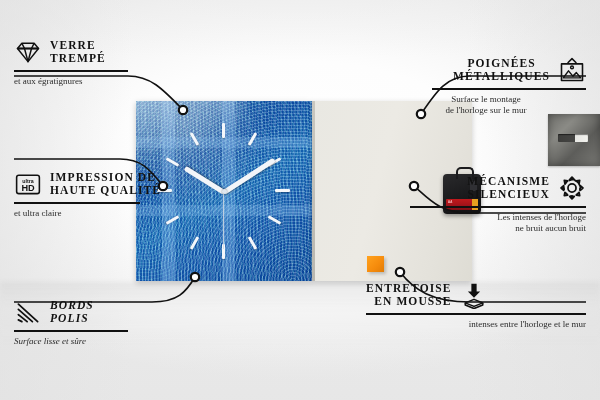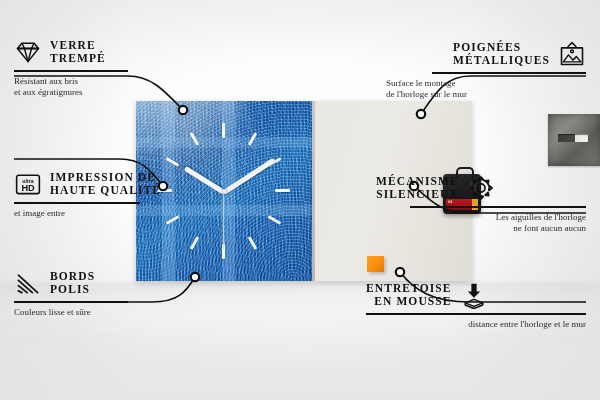--- a/index.html
+++ b/index.html
@@ -192,118 +192,117 @@
           <path d="M9 6 L12 12 L16 27 L20 12 L23 6"></path>
             <path d="M4 12 H28"></path>
         </svg>
       </span>
       <span>
         <div class="ctitle">VERRE</div>
         <div class="ctitle">TREMPÉ</div>
       </span>
     </div>
     <div class="rule" style="width:114px;margin:4px 0 4px 0;"></div>
-    <div class="csub">Résistant aux bris</div>
     <div class="csub">et aux égratignures</div>
   </div>
 
   <div class="callout" style="left:14px;top:170px;width:200px;">
     <div class="row">
       <span class="ico">
         <svg class="icn" viewBox="0 0 32 32">
           <rect x="3" y="6" width="26" height="21" rx="2.5" fill="none" stroke="#111" stroke-width="1.8"></rect>
           <text x="16" y="14.5" font-family="Liberation Sans, sans-serif" font-size="6" font-weight="bold" fill="#111" text-anchor="middle">ultra</text>
           <text x="16" y="24" font-family="Liberation Sans, sans-serif" font-size="10.5" font-weight="bold" fill="#111" text-anchor="middle">HD</text>
         </svg>
       </span>
       <span>
         <div class="ctitle">IMPRESSION DE</div>
         <div class="ctitle">HAUTE QUALITÉ</div>
       </span>
     </div>
     <div class="rule" style="width:126px;margin:4px 0 4px 0;"></div>
-    <div class="csub">et image entre</div>
-  </div>
-
-  <div class="callout" style="left:14px;top:269px;width:190px;">
+    <div class="csub">et ultra claire</div>
+  </div>
+
+  <div class="callout" style="left:14px;top:298px;width:190px;font-style:italic;">
     <div class="row">
       <span class="ico">
         <svg class="icn" viewBox="0 0 32 32" stroke="#111" stroke-width="2" stroke-linecap="round">
           <line x1="5" y1="7" x2="27" y2="27"></line>
           <line x1="5" y1="13" x2="21" y2="27"></line>
           <line x1="5" y1="19" x2="15" y2="27"></line>
           <line x1="5" y1="25" x2="9" y2="27"></line>
         </svg>
       </span>
       <span>
         <div class="ctitle">BORDS</div>
         <div class="ctitle">POLIS</div>
       </span>
     </div>
     <div class="rule" style="width:114px;margin:4px 0 4px 0;"></div>
-    <div class="csub">Couleurs lisse et sûre</div>
-  </div>
-
-  <div class="callout" style="left:386px;top:40px;width:200px;text-align:left;">
+    <div class="csub">Surface lisse et sûre</div>
+  </div>
+
+  <div class="callout" style="left:386px;top:56px;width:200px;text-align:center;">
     <div class="row" style="justify-content:flex-end;">
       <span>
         <div class="ctitle">POIGNÉES</div>
         <div class="ctitle">MÉTALLIQUES</div>
       </span>
       <span class="ico">
         <svg class="icn" viewBox="0 0 32 32" fill="none" stroke="#111" stroke-width="1.7" stroke-linejoin="round">
           <path d="M11 8 L16 3 L21 8"></path>
           <rect x="4" y="9" width="24" height="19" stroke-width="1.8"></rect>
           <circle cx="16" cy="13" r="1.6"></circle>
           <path d="M6 25 L12 17 L17 23 L21 19 L26 25 Z" fill="none"></path>
         </svg>
       </span>
     </div>
     <div class="rule" style="width:154px;margin:4px 0 4px auto;"></div>
     <div class="csub">Surface le montage</div>
     <div class="csub">de l'horloge sur le mur</div>
   </div>
 
   <div class="callout" style="left:376px;top:174px;width:210px;text-align:right;">
-    <div class="row" style="justify-content:flex-start;">
+    <div class="row" style="justify-content:flex-end;">
       <span>
         <div class="ctitle">MÉCANISME</div>
         <div class="ctitle">SILENCIEUX</div>
       </span>
       <span class="ico">
         <svg class="icn" viewBox="0 0 32 32" fill="none" stroke="#111" stroke-width="2" stroke-linejoin="round">
           <circle cx="16" cy="16" r="4.6"></circle>
           <path d="M16 3.5 l2.6 3.0 h-5.2 Z"></path>
             <path d="M16 28.5 l2.6 -3.0 h-5.2 Z"></path>
           <path d="M3.5 16 l3.0 2.6 v-5.2 Z"></path>
             <path d="M28.5 16 l-3.0 2.6 v-5.2 Z"></path>
           <path d="M7.2 7.2 l3.9 0.7 -3.2 3.2 Z"></path>
             <path d="M24.8 24.8 l-3.9 -0.7 3.2 -3.2 Z"></path>
           <path d="M24.8 7.2 l-0.7 3.9 -3.2 -3.2 Z"></path>
             <path d="M7.2 24.8 l0.7 -3.9 3.2 3.2 Z"></path>
           <circle cx="16" cy="16" r="9.3" stroke-dasharray="3.2 3.4"></circle>
         </svg>
       </span>
     </div>
     <div class="rule" style="width:176px;margin:4px 0 4px auto;"></div>
-    <div class="csub">Les aiguilles de l'horloge</div>
-    <div class="csub">ne font aucun aucun</div>
+    <div class="csub">Les intenses de l'horloge</div>
+    <div class="csub">ne bruit aucun bruit</div>
   </div>
 
   <div class="callout" style="left:366px;top:281px;width:220px;text-align:right;">
     <div class="row" style="justify-content:flex-start;">
       <span>
         <div class="ctitle">ENTRETOISE</div>
         <div class="ctitle">EN MOUSSE</div>
       </span>
       <span class="ico">
         <svg class="icn" viewBox="0 0 32 32" fill="none" stroke="#111" stroke-width="1.8" stroke-linejoin="round">
           <path d="M13 3 h6 v9 h4 l-7 7 -7 -7 h4 Z" fill="#111" stroke="none"></path>
           <path d="M16 21 l10 4 -10 4 -10 -4 Z"></path>
           <path d="M6 25 v2.5 l10 4 10 -4 V25"></path>
         </svg>
       </span>
     </div>
     <div class="rule" style="width:220px;margin:4px 0 4px auto;"></div>
-    <div class="csub">distance entre l'horloge et le mur</div>
+    <div class="csub">intenses entre l'horloge et le mur</div>
   </div>
 
 </div>
 
 </body></html>

